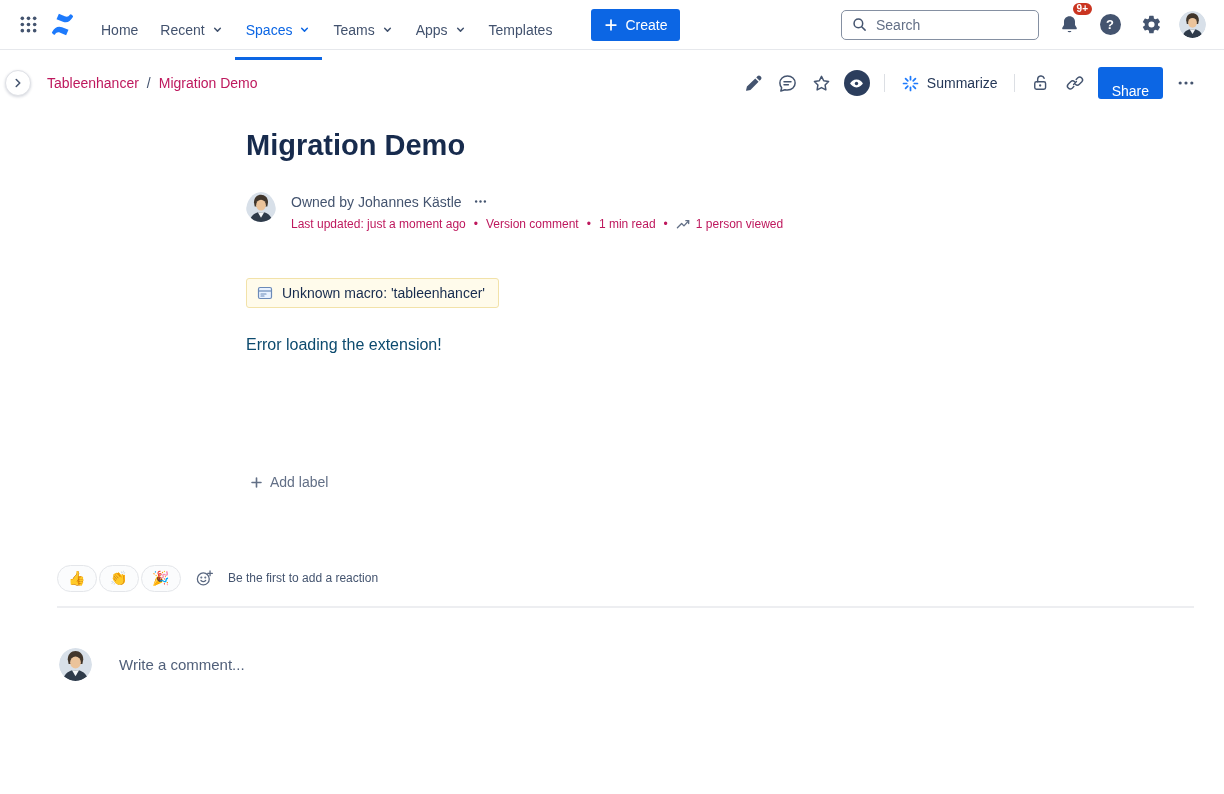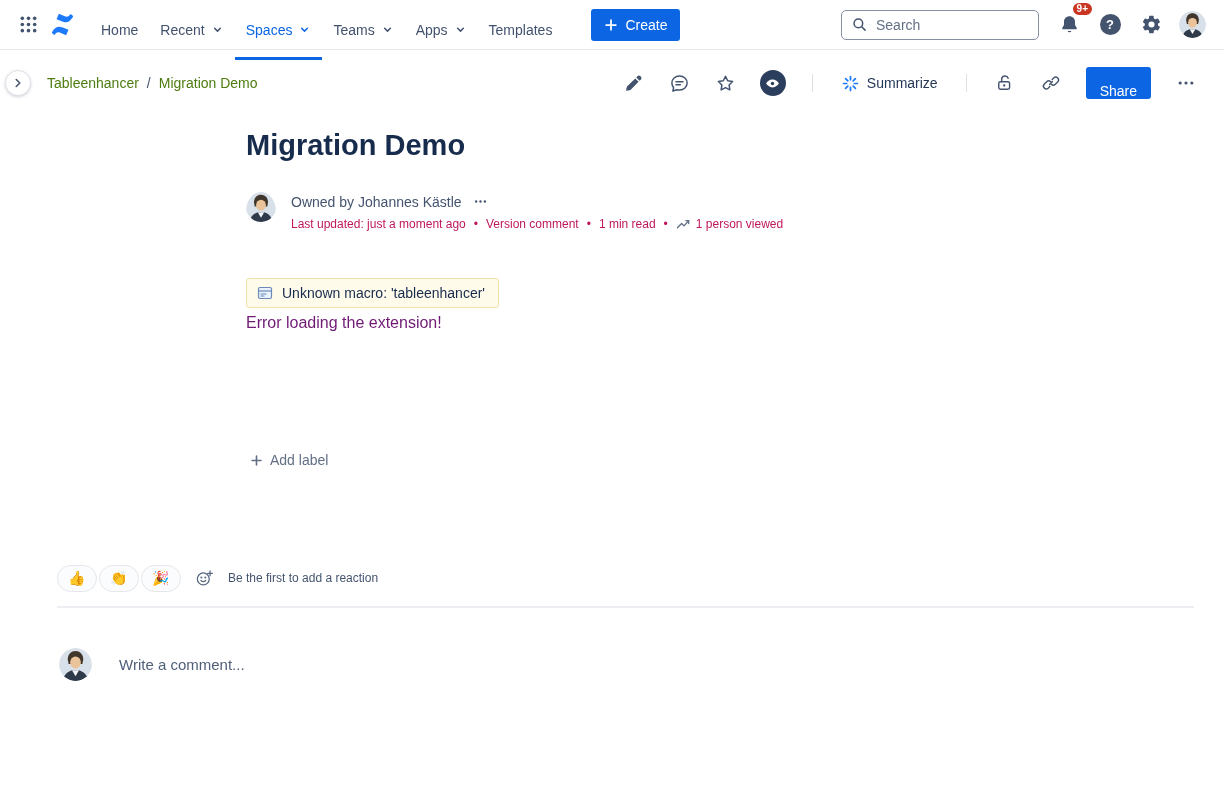--- a/index.html
+++ b/index.html
@@ -25,36 +25,36 @@
   .nav-right { display: flex; align-items: center; gap: 9px; margin-left: 14px; }
   .bell-wrap { position: relative; }
   .badge { position: absolute; top: -8px; right: -9px; min-width: 23px; height: 16px; background: #CA3521; color: #fff; font-size: 10px; font-weight: 700; border-radius: 9px; display: flex; align-items: center; justify-content: center; padding: 0 4px; border: 2px solid #fff; }
   .help-circle { width: 21px; height: 21px; border-radius: 50%; background: #44546F; color: #fff; font-size: 13px; font-weight: 700; display: flex; align-items: center; justify-content: center; }
   .avatar { border-radius: 50%; overflow: hidden; display: block; }
 
   
   .crumb-bar { position: relative; height: 44px; margin-top: 11px; display: flex; align-items: center; padding: 0 22px 0 47px; }
   .sidebar-toggle { position: absolute; left: 5px; top: 50%; transform: translateY(-50%); width: 26px; height: 26px; border-radius: 50%; background: #fff; border: 1px solid #DFE1E6; box-shadow: 0 1px 3px rgba(9,30,66,.18); display: flex; align-items: center; justify-content: center; cursor: pointer; padding: 0; }
   .breadcrumbs { display: flex; align-items: center; gap: 8px; font-size: 14px; color: #42526E; }
-  .crumb-link { color: #4d7c0f; cursor: pointer; }
-  .crumb-actions { margin-left: auto; display: flex; align-items: center; gap: 14px; }
+  .crumb-link { color: #be185d; cursor: pointer; }
+  .crumb-actions { margin-left: auto; display: flex; align-items: center; gap: 2px; }
   .divider-v { width: 1px; height: 18px; background: #DCDFE4; margin: 0 8px; }
   .watch-btn { width: 26px; height: 26px; border-radius: 50%; background: #2C3E5D; border: none; display: flex; align-items: center; justify-content: center; cursor: pointer; padding: 0; margin: 0 4px; }
   .summarize-btn { display: flex; align-items: center; gap: 7px; background: none; border: none; font-size: 14px; font-weight: 500; color: #253858; cursor: pointer; padding: 4px 6px; }
   .share-btn { height: 32px; padding: 16px 14px; background: #0C66E4; color: #fff; border: none; border-radius: 3px; font-size: 14px; font-weight: 500; cursor: pointer; margin: 0 5px; }
 
   
   .article { position: absolute; left: 246px; top: 127px; width: 762px; }
   .article-title { margin: 0; font-size: 29px; line-height: 36px; font-weight: 600; color: #172B4D; }
   .byline { display: flex; gap: 15px; margin-top: 29px; }
   .byline-l1 { display: flex; align-items: center; gap: 9px; font-size: 14px; color: #44546F; }
   .byline-more { border: none; background: none; cursor: pointer; display: flex; padding: 2px; color: #44546F; }
   .byline-l2 { display: flex; align-items: center; gap: 8px; margin-top: 5px; font-size: 12px; color: #be185d; }
   .macro-box { display: inline-flex; align-items: center; gap: 9px; margin-top: 47px; padding: 6px 13px 6px 10px; background: #FFFBEB; border: 1px solid #F2E2A9; border-radius: 3px; font-size: 14px; color: #172B4D; }
-  .error-text { margin-top: 6px; font-size: 16px; color: #701a75; }
+  .error-text { margin-top: 28px; font-size: 16px; color: #0c4a6e; }
   .add-label { display: inline-flex; align-items: center; gap: 7px; margin-top: 118px; border: none; background: none; color: #626F86; font-size: 14px; cursor: pointer; padding: 2px 4px; }
 
   
   .reactions { position: absolute; left: 57px; top: 563px; display: flex; align-items: center; }
   .reaction-pill { width: 40px; height: 27px; margin-right: 2px; border: 1px solid #E4E6EA; background: #FBFCFD; border-radius: 15px; display: flex; align-items: center; justify-content: center; font-size: 14px; cursor: pointer; }
   .add-reaction-btn { width: 30px; height: 30px; border: none; background: none; display: flex; align-items: center; justify-content: center; cursor: pointer; margin-left: 6px; }
   .reaction-prompt { margin-left: 9px; font-size: 12px; color: #44546F; }
   .section-divider { position: absolute; left: 57px; top: 606px; width: 1137px; height: 2px; background: #EDEEF1; }
   .comment-row { position: absolute; left: 59px; top: 648px; display: flex; align-items: center; gap: 27px; }
   .comment-input { font-size: 15px; color: #505F79; cursor: text; }

